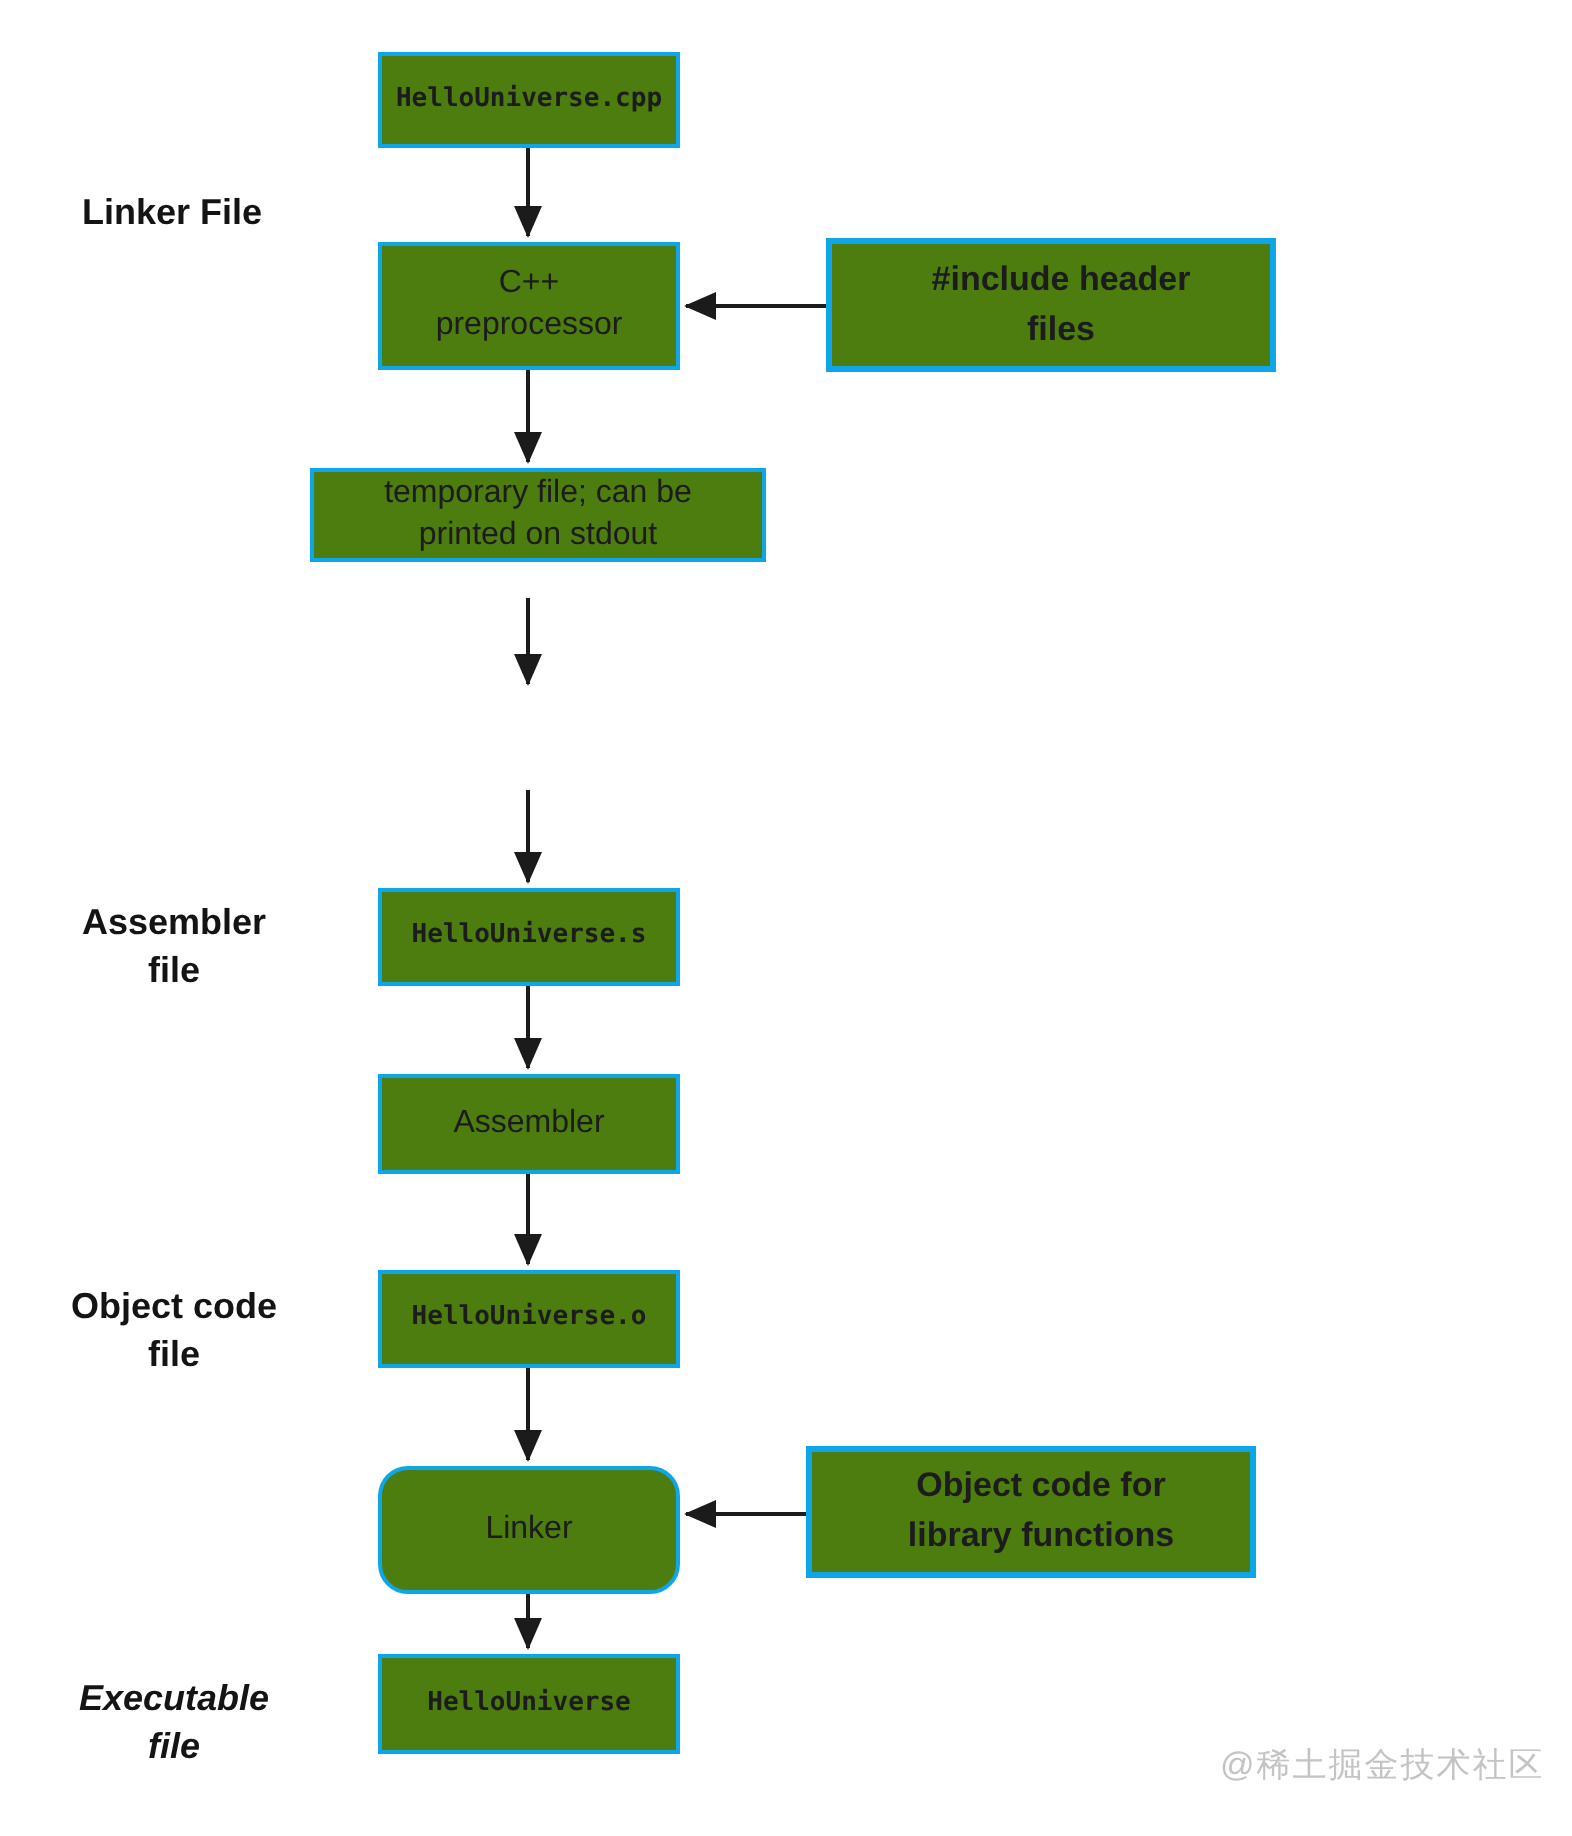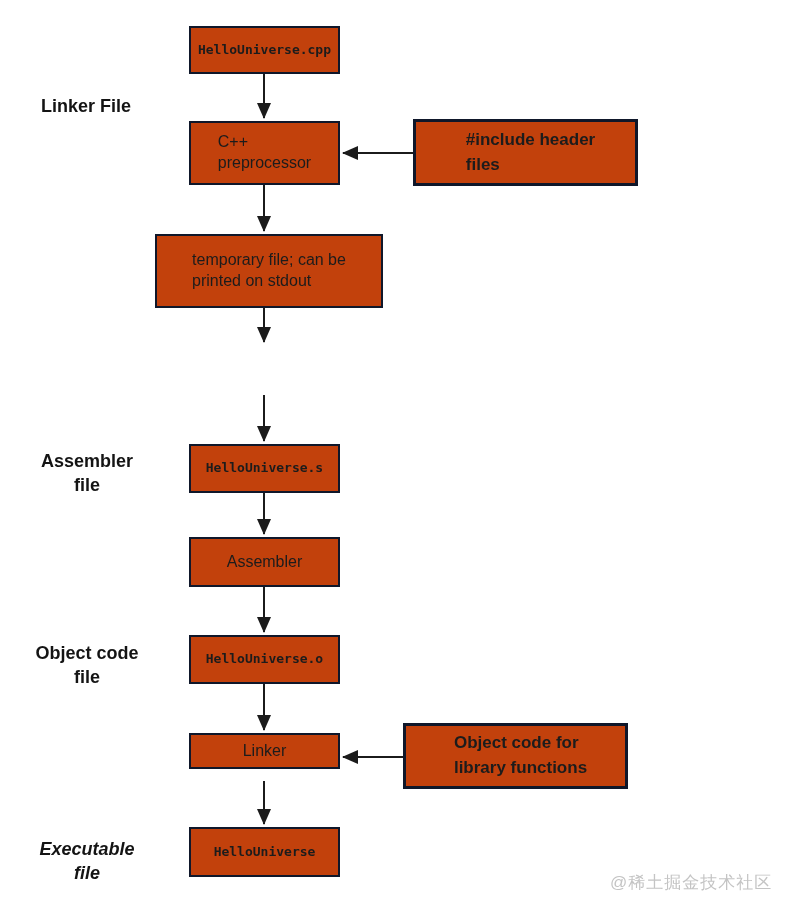--- a/index.html
+++ b/index.html
@@ -14,26 +14,26 @@
   }
   .arrows {
     position: absolute;
     left: 0; top: 0;
     width: 786px; height: 918px;
     pointer-events: none;
   }
   .node {
     position: absolute;
     box-sizing: border-box;
-    border: 2px solid #0f172a;
-    background: #c2410c;
+    border: 2px solid #0ea5e9;
+    background: #4d7c0f;
     display: flex;
     align-items: center;
     justify-content: center;
-    text-align: left;
+    text-align: center;
     white-space: pre-line;
     font-size: 16px;
     line-height: 1.3;
   }
   .node.mono {
     font-family: "DejaVu Sans Mono", "Liberation Mono", monospace;
     font-weight: 700;
     font-size: 13px;
   }
   .node.annot {
@@ -48,26 +48,26 @@
     font-weight: 700;
     font-size: 18px;
     line-height: 1.35;
     text-align: center;
     white-space: pre-line;
     color: #141414;
   }
   
   .n-source      { left: 189px; top:  26px; width: 151px; height: 48px; }
   .n-preproc     { left: 189px; top: 121px; width: 151px; height: 64px; }
-  .n-temp        { left: 155px; top: 234px; width: 228px; height: 74px; }
+  .n-temp        { left: 155px; top: 234px; width: 228px; height: 47px; }
   .n-compiler    { left: 190px; top: 345px; width: 150px; height: 50px; }
   .n-asmfile     { left: 189px; top: 444px; width: 151px; height: 49px; }
   .n-assembler   { left: 189px; top: 537px; width: 151px; height: 50px; }
   .n-objfile     { left: 189px; top: 635px; width: 151px; height: 49px; }
-  .n-linker      { left: 189px; top: 733px; width: 151px; height: 36px; }
+  .n-linker      { left: 189px; top: 733px; width: 151px; height: 64px; border-radius: 15px; }
   .n-exe         { left: 189px; top: 827px; width: 151px; height: 50px; }
   
   .n-include     { left: 413px; top: 119px; width: 225px; height: 67px; }
   .n-lib         { left: 403px; top: 723px; width: 225px; height: 66px; }
   
   .l-source      { left: 16px; top:  94px; width: 140px; }
   .l-assembler   { left: 17px; top: 449px; width: 140px; }
   .l-object      { left: 17px; top: 641px; width: 140px; }
   .l-executable  { left: 17px; top: 837px; width: 140px; font-style: italic; }
   .watermark {

